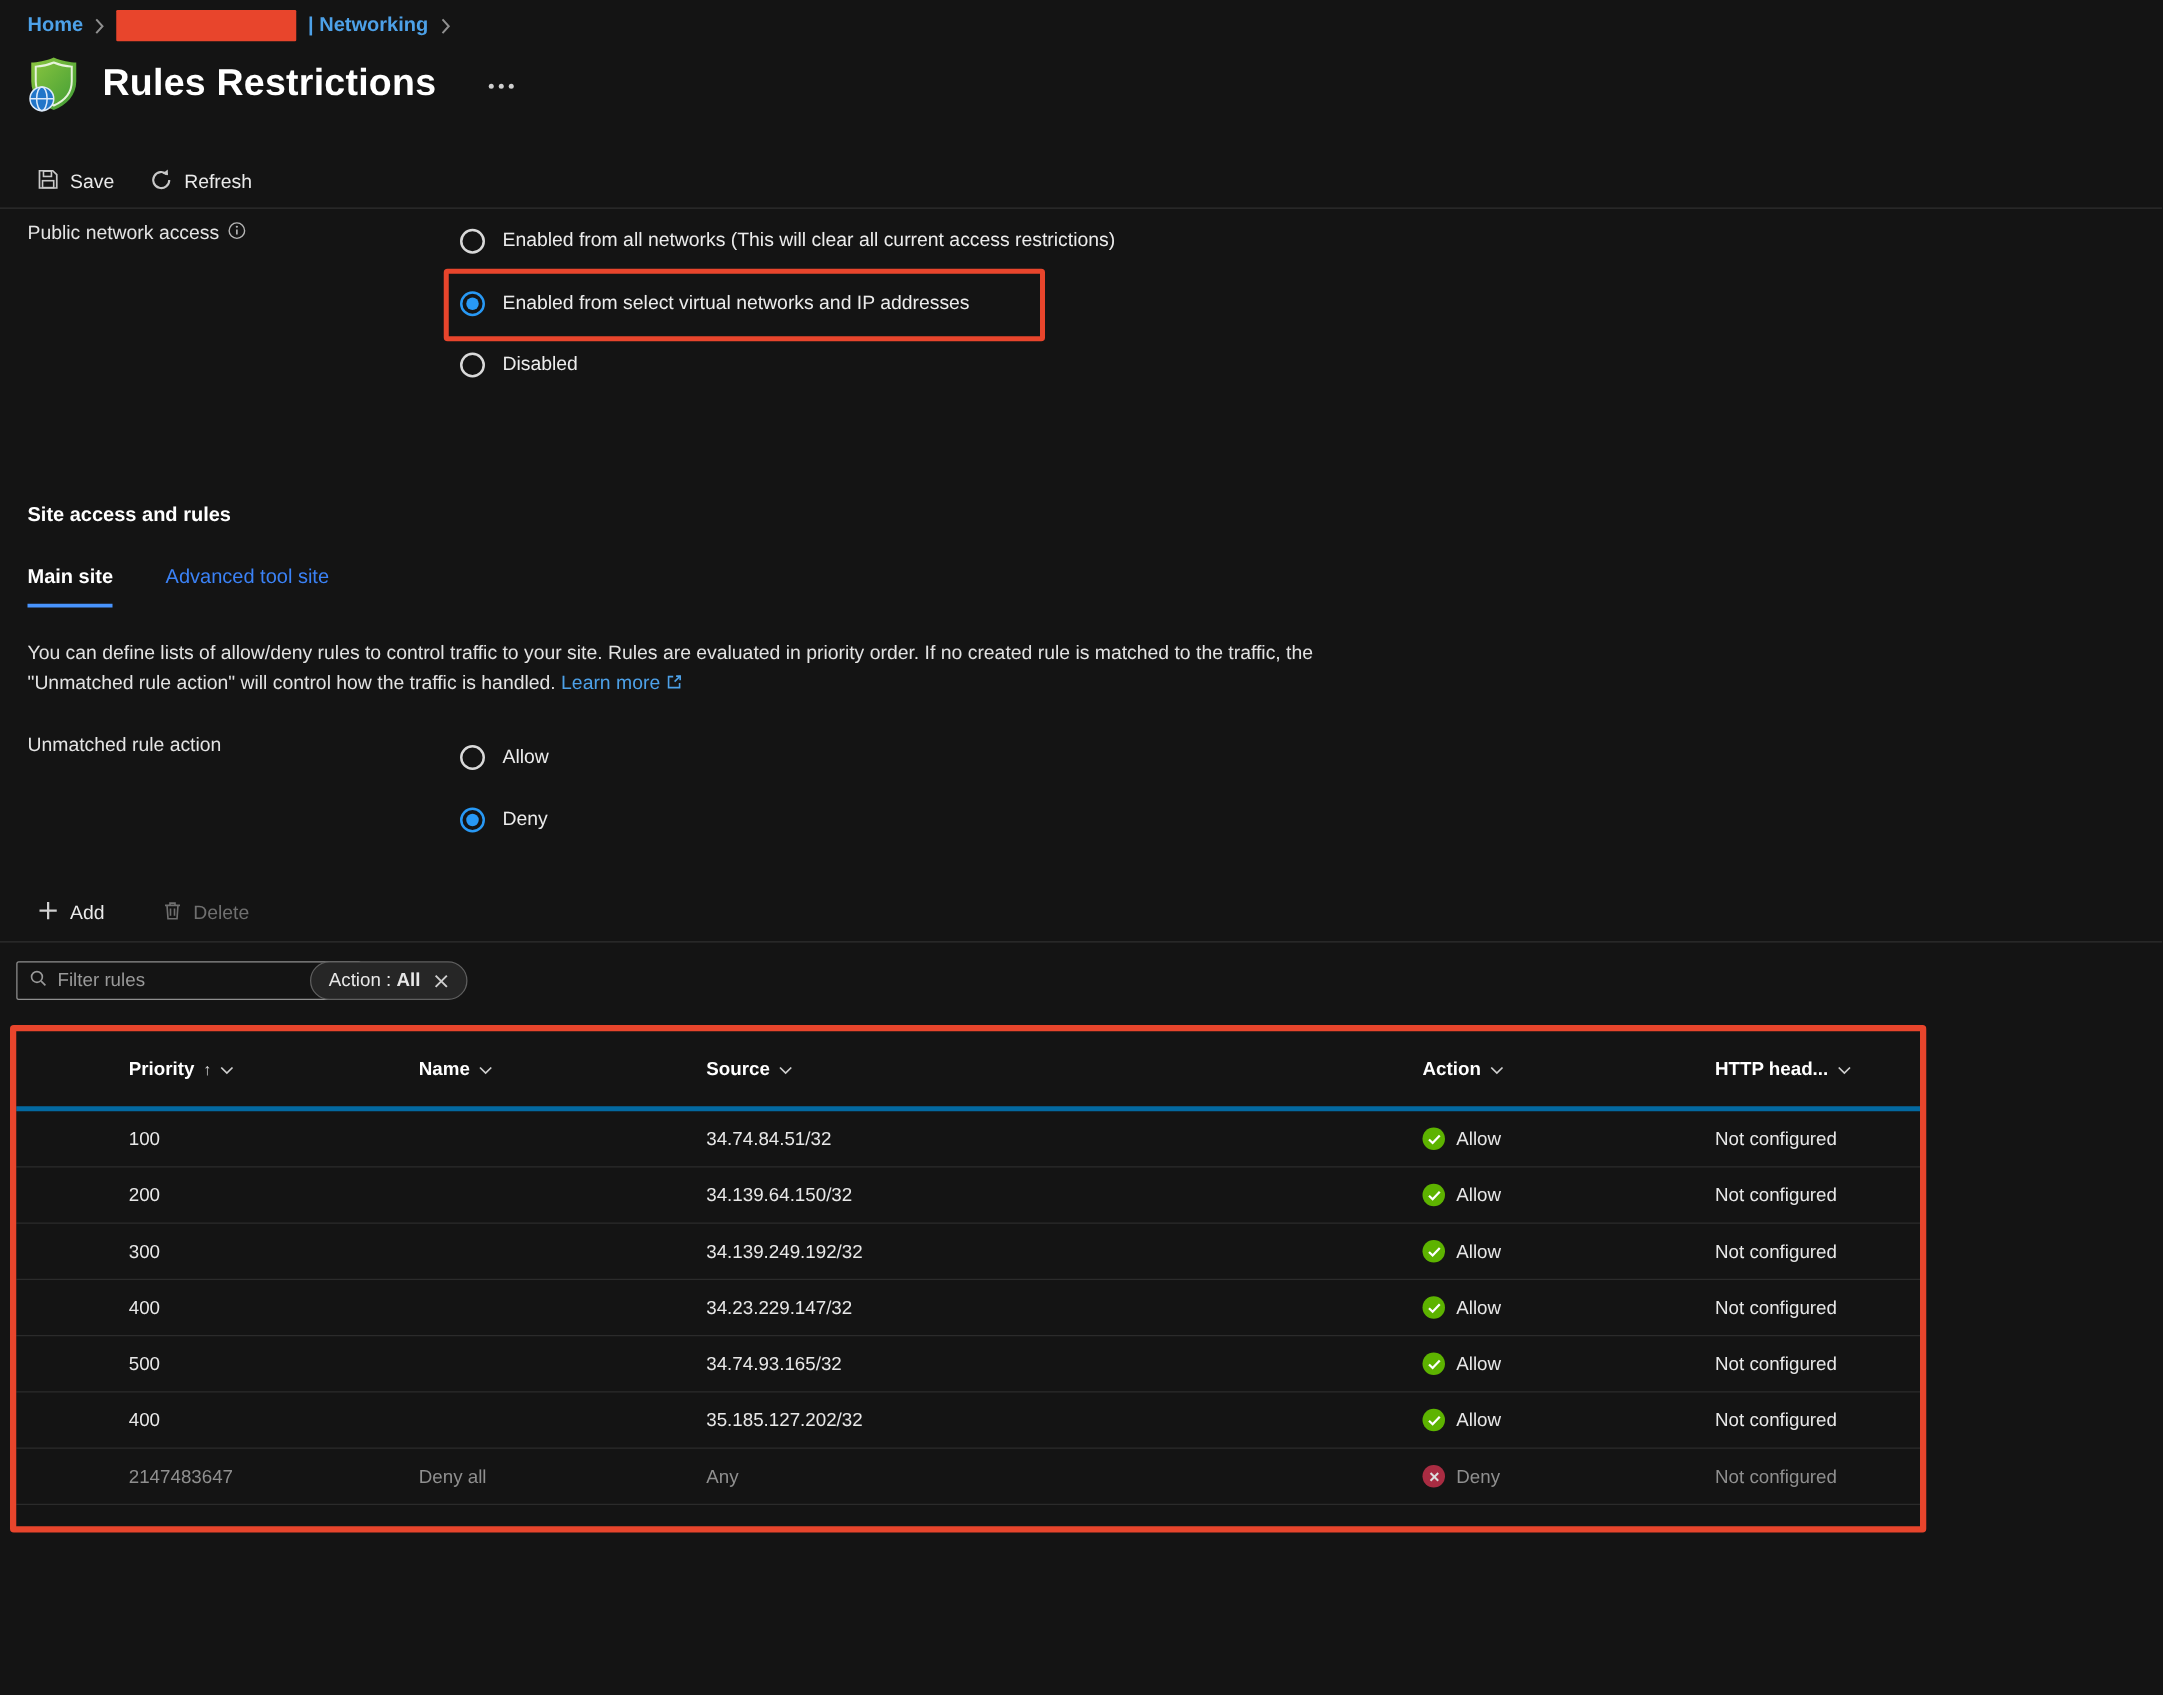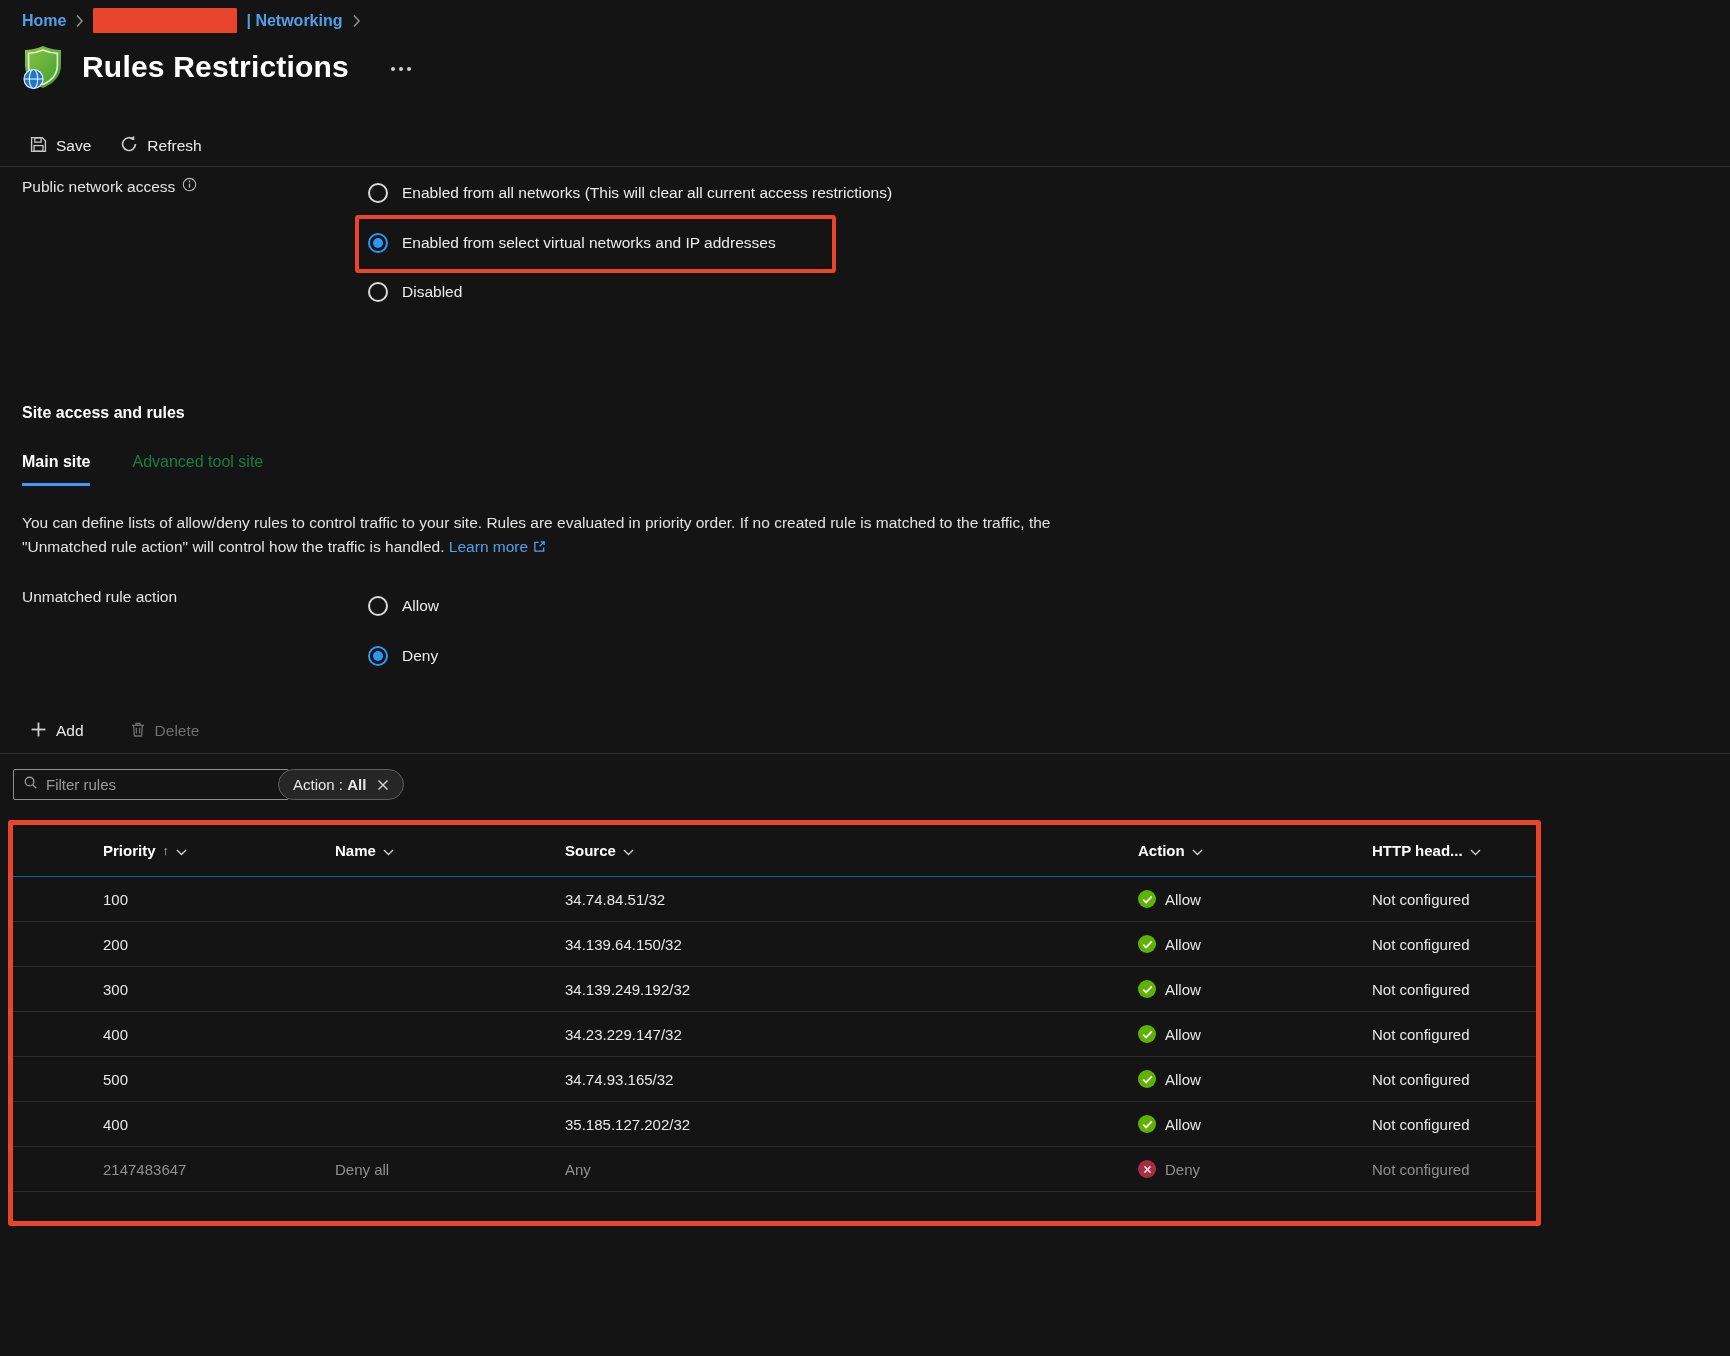--- a/index.html
+++ b/index.html
@@ -45,41 +45,41 @@
   .ura-1{left:368px;top:644px}
 
   
   .annotation{position:absolute;border:4px solid #e8452c;border-radius:3px;pointer-events:none;z-index:6}
   .annot-radio{left:355px;top:215px;width:481px;height:58px}
   .annot-table{left:8px;top:820px;width:1533px;height:406px;border-width:5px}
 
   
   .section-heading{position:absolute;left:22px;top:404px;font-size:16px;font-weight:700;color:#fff}
   .tabs{position:absolute;left:22px;top:453px;display:flex;gap:42px;font-size:16px}
-  .tab{color:#15803d;padding-bottom:12px;cursor:pointer}
+  .tab{color:#3b82f6;padding-bottom:12px;cursor:pointer}
   .tab.active{color:#fff;font-weight:700;border-bottom:3px solid #4894fe}
   .desc{position:absolute;left:22px;top:511px;width:1080px;font-size:15.5px;line-height:24px;color:#e2e2e2}
   .link{color:#4da1e8;cursor:pointer}
   .ext-icon{display:inline-block;vertical-align:-1px;margin-left:5px}
 
   
   .rules-cmds{position:absolute;left:30px;top:717px;display:flex;align-items:center;gap:46px;height:28px}
 
   
   .filter-box{position:absolute;left:13px;top:769px;width:276px;height:31px;border:1px solid #8f8f8f;border-radius:2px;display:flex;align-items:center;gap:8px;padding:0 9px;background:#141414}
   .filter-box input{flex:1;background:transparent;border:none;outline:none;color:#e8e8e8;font-size:15px;font-family:inherit;min-width:0}
   .filter-box input::placeholder{color:#9a9a9a}
-  .pill{position:absolute;left:278px;top:769px;height:31px;border:1px solid #5f5f5f;border-radius:16px;background:#262626;display:flex;align-items:center;gap:11px;padding:0 14px;font-size:15px;color:#e8e8e8;cursor:pointer}
+  .pill{position:absolute;left:248px;top:769px;height:31px;border:1px solid #5f5f5f;border-radius:16px;background:#262626;display:flex;align-items:center;gap:11px;padding:0 14px;font-size:15px;color:#e8e8e8;cursor:pointer}
   .pill .pv{font-weight:700}
   .pill-x{display:flex;cursor:pointer}
 
   
   .rules-table{position:absolute;left:13px;top:825px;width:1523px;z-index:2}
   .t-header,.t-row{display:grid;grid-template-columns:232px 230px 573px 234px 1fr;padding-left:90px;align-items:center}
-  .t-header{height:52px;border-bottom:1px solid #0369a1;font-size:15px;font-weight:700;color:#fff}
+  .t-header{height:64px;border-bottom:4px solid #0369a1;font-size:15px;font-weight:700;color:#fff}
   .h-cell{display:flex;align-items:center;gap:7px;cursor:pointer}
   .t-row{height:45px;border-bottom:1px solid #2b2b2b;font-size:15px;color:#e8e8e8;cursor:pointer}
   .t-row.dimmed{color:#8f8f8f}
   .status{display:flex;align-items:center;gap:9px}
   .s-icon{width:18px;height:18px;border-radius:50%;display:inline-flex;align-items:center;justify-content:center;flex:0 0 auto}
   .s-allow{background:#5db300}
   .s-deny{background:#c4314b}
   .t-row.dimmed .s-deny{opacity:.85}
   .sort-up{color:#d3d3d3;font-weight:400;font-size:13px}
 </style>

